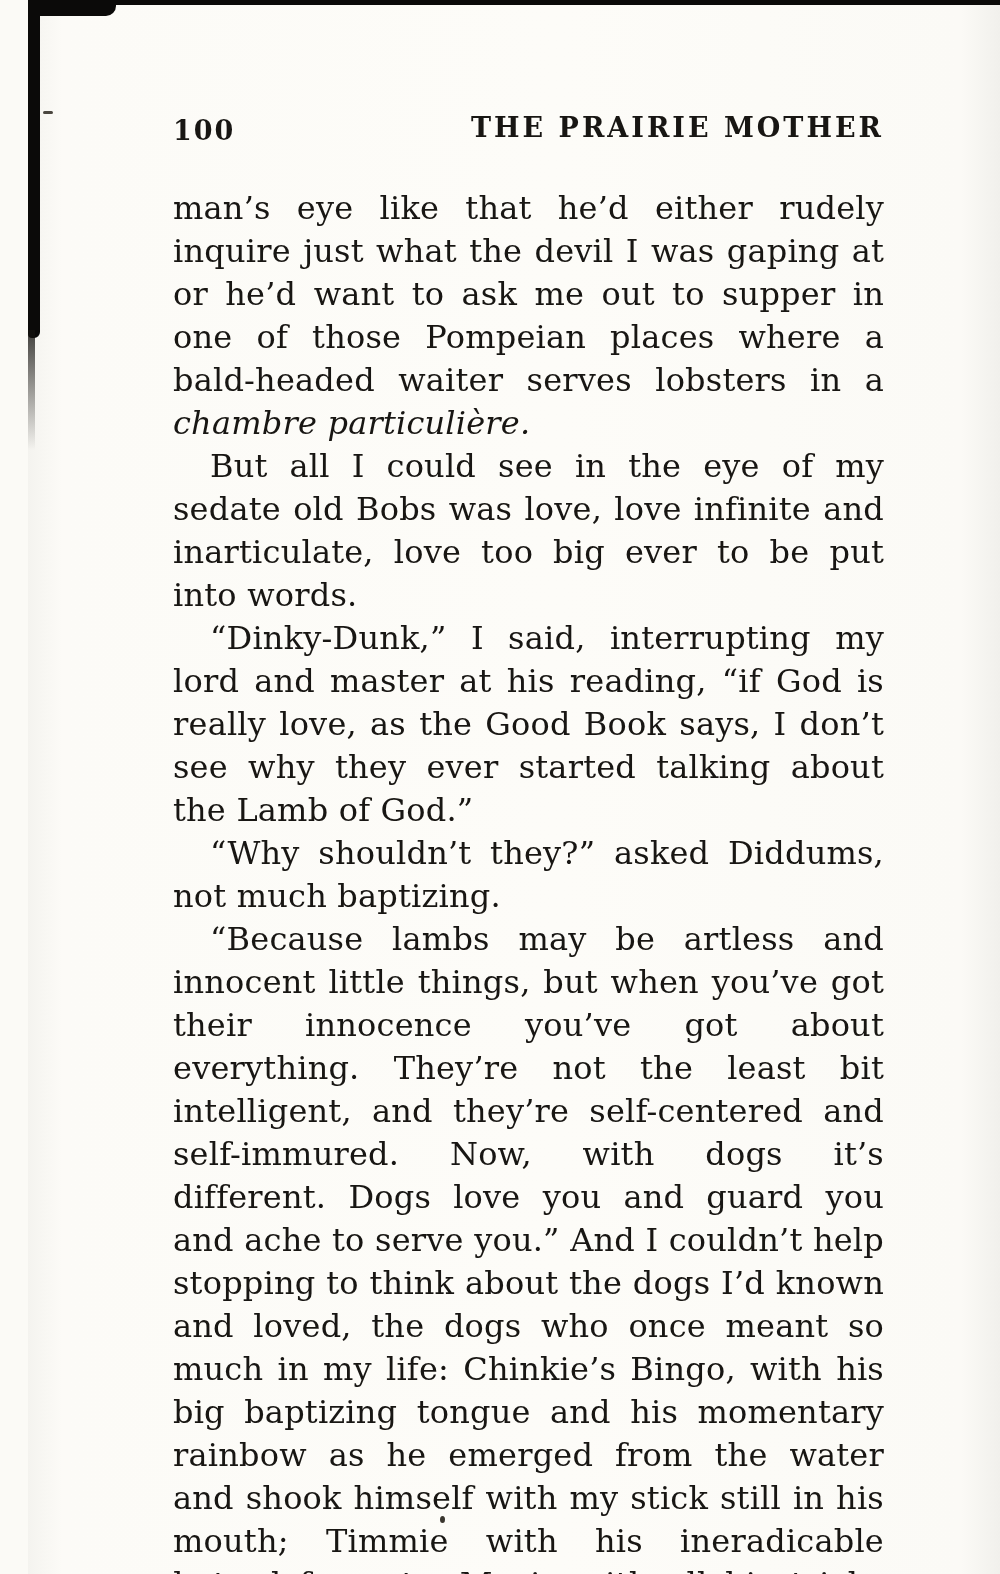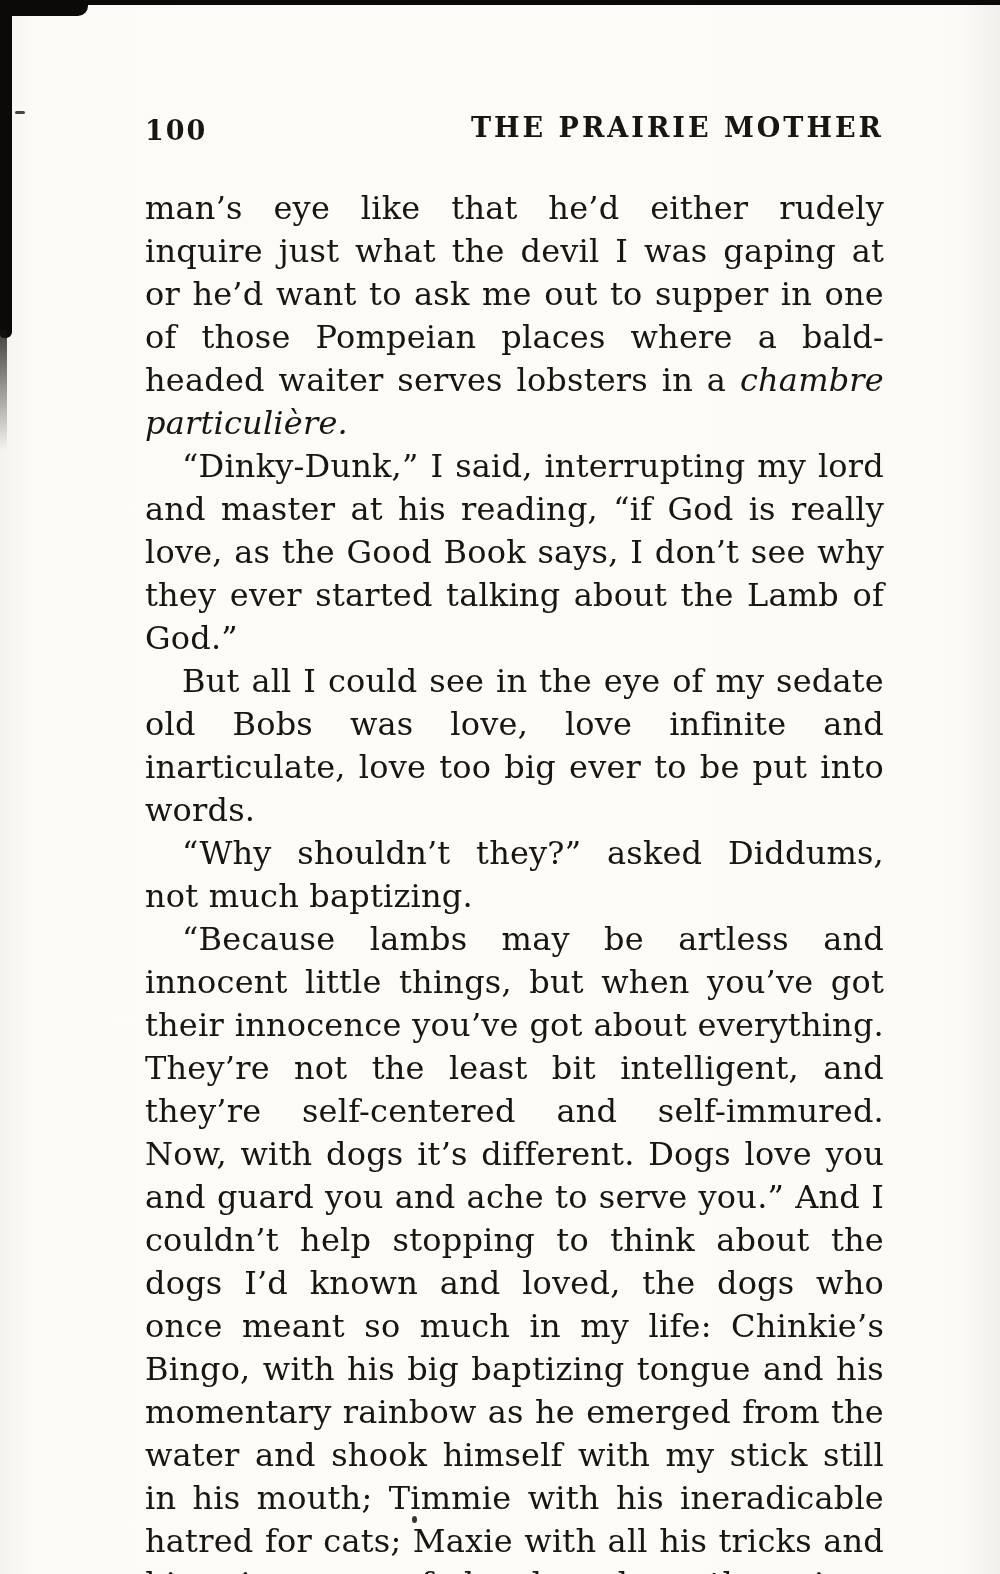--- a/index.html
+++ b/index.html
@@ -14,20 +14,21 @@
     font-family: "DejaVu Serif", "Liberation Serif", serif;
     color: #181613;
     background: #fbfaf6;
     position: relative;
   }
 
   .page {
     position: absolute;
     inset: 0;
     background: linear-gradient(90deg, #f4f3ef 0%, #fcfbf7 3.5%, #fdfcf8 55%, #fbfaf6 96%, #f1f0ec 100%);
+    margin-left: 28px;
   }
 
   
   .artifact { position: absolute; background: #0b0a09; }
   .top-edge  { top: 0; left: 0; width: 100%; height: 5px; }
   .top-left-blob { top: 0; left: 0; width: 88px; height: 16px; border-radius: 0 0 10px 4px; }
   .left-edge { top: 0; left: 0; width: 12px; height: 338px; border-radius: 0 0 6px 4px; }
   .left-edge-fade {
     position: absolute; top: 330px; left: 0; width: 7px; height: 120px;
     background: linear-gradient(180deg, rgba(20,18,15,.8), rgba(20,18,15,0));
@@ -87,19 +88,19 @@
   <div class="dash-mark artifact"></div>
   <div class="dot-mark artifact"></div>
 
   <header class="page-header">
     <span class="page-number">100</span>
     <span class="running-title">THE PRAIRIE MOTHER</span>
   </header>
 
   <main class="text-block" id="text-block">
       <p class="para"><span>man’s eye like that he’d either rudely inquire just what the devil I was gaping at or he’d want to ask me out to supper in one of those Pompeian places where a bald-headed waiter serves lobsters in a </span><i>chambre particulière.</i></p>
+      <p class="para indent"><span>But all I could see in the eye of my sedate old Bobs was love, love infinite and inarticulate, love too big ever to be put into words.</span></p>
       <p class="para indent"><span>“Dinky-Dunk,” I said, interrupting my lord and master at his reading, “if God is really love, as the Good Book says, I don’t see why they ever started talking about the Lamb of God.”</span></p>
-      <p class="para indent"><span>But all I could see in the eye of my sedate old Bobs was love, love infinite and inarticulate, love too big ever to be put into words.</span></p>
       <p class="para indent"><span>“Why shouldn’t they?” asked Diddums, not much baptizing.</span></p>
       <p class="para indent"><span>“Because lambs may be artless and innocent little things, but when you’ve got their innocence you’ve got about everything.  They’re not the least bit intelligent, and they’re self-centered and self-immured.  Now, with dogs it’s different.  Dogs love you and guard you and ache to serve you.”  And I couldn’t help stopping to think about the dogs I’d known and loved, the dogs who once meant so much in my life: Chinkie’s Bingo, with his big baptizing tongue and his momentary rainbow as he emerged from the water and shook himself with my stick still in his mouth; Timmie with his ineradicable hatred for cats; Maxie with all his tricks and his singsong of howls when the piano played; Schnider, with his mania for my slip-</span></p>
     </main>
 
 </div>
 
 </body></html>

